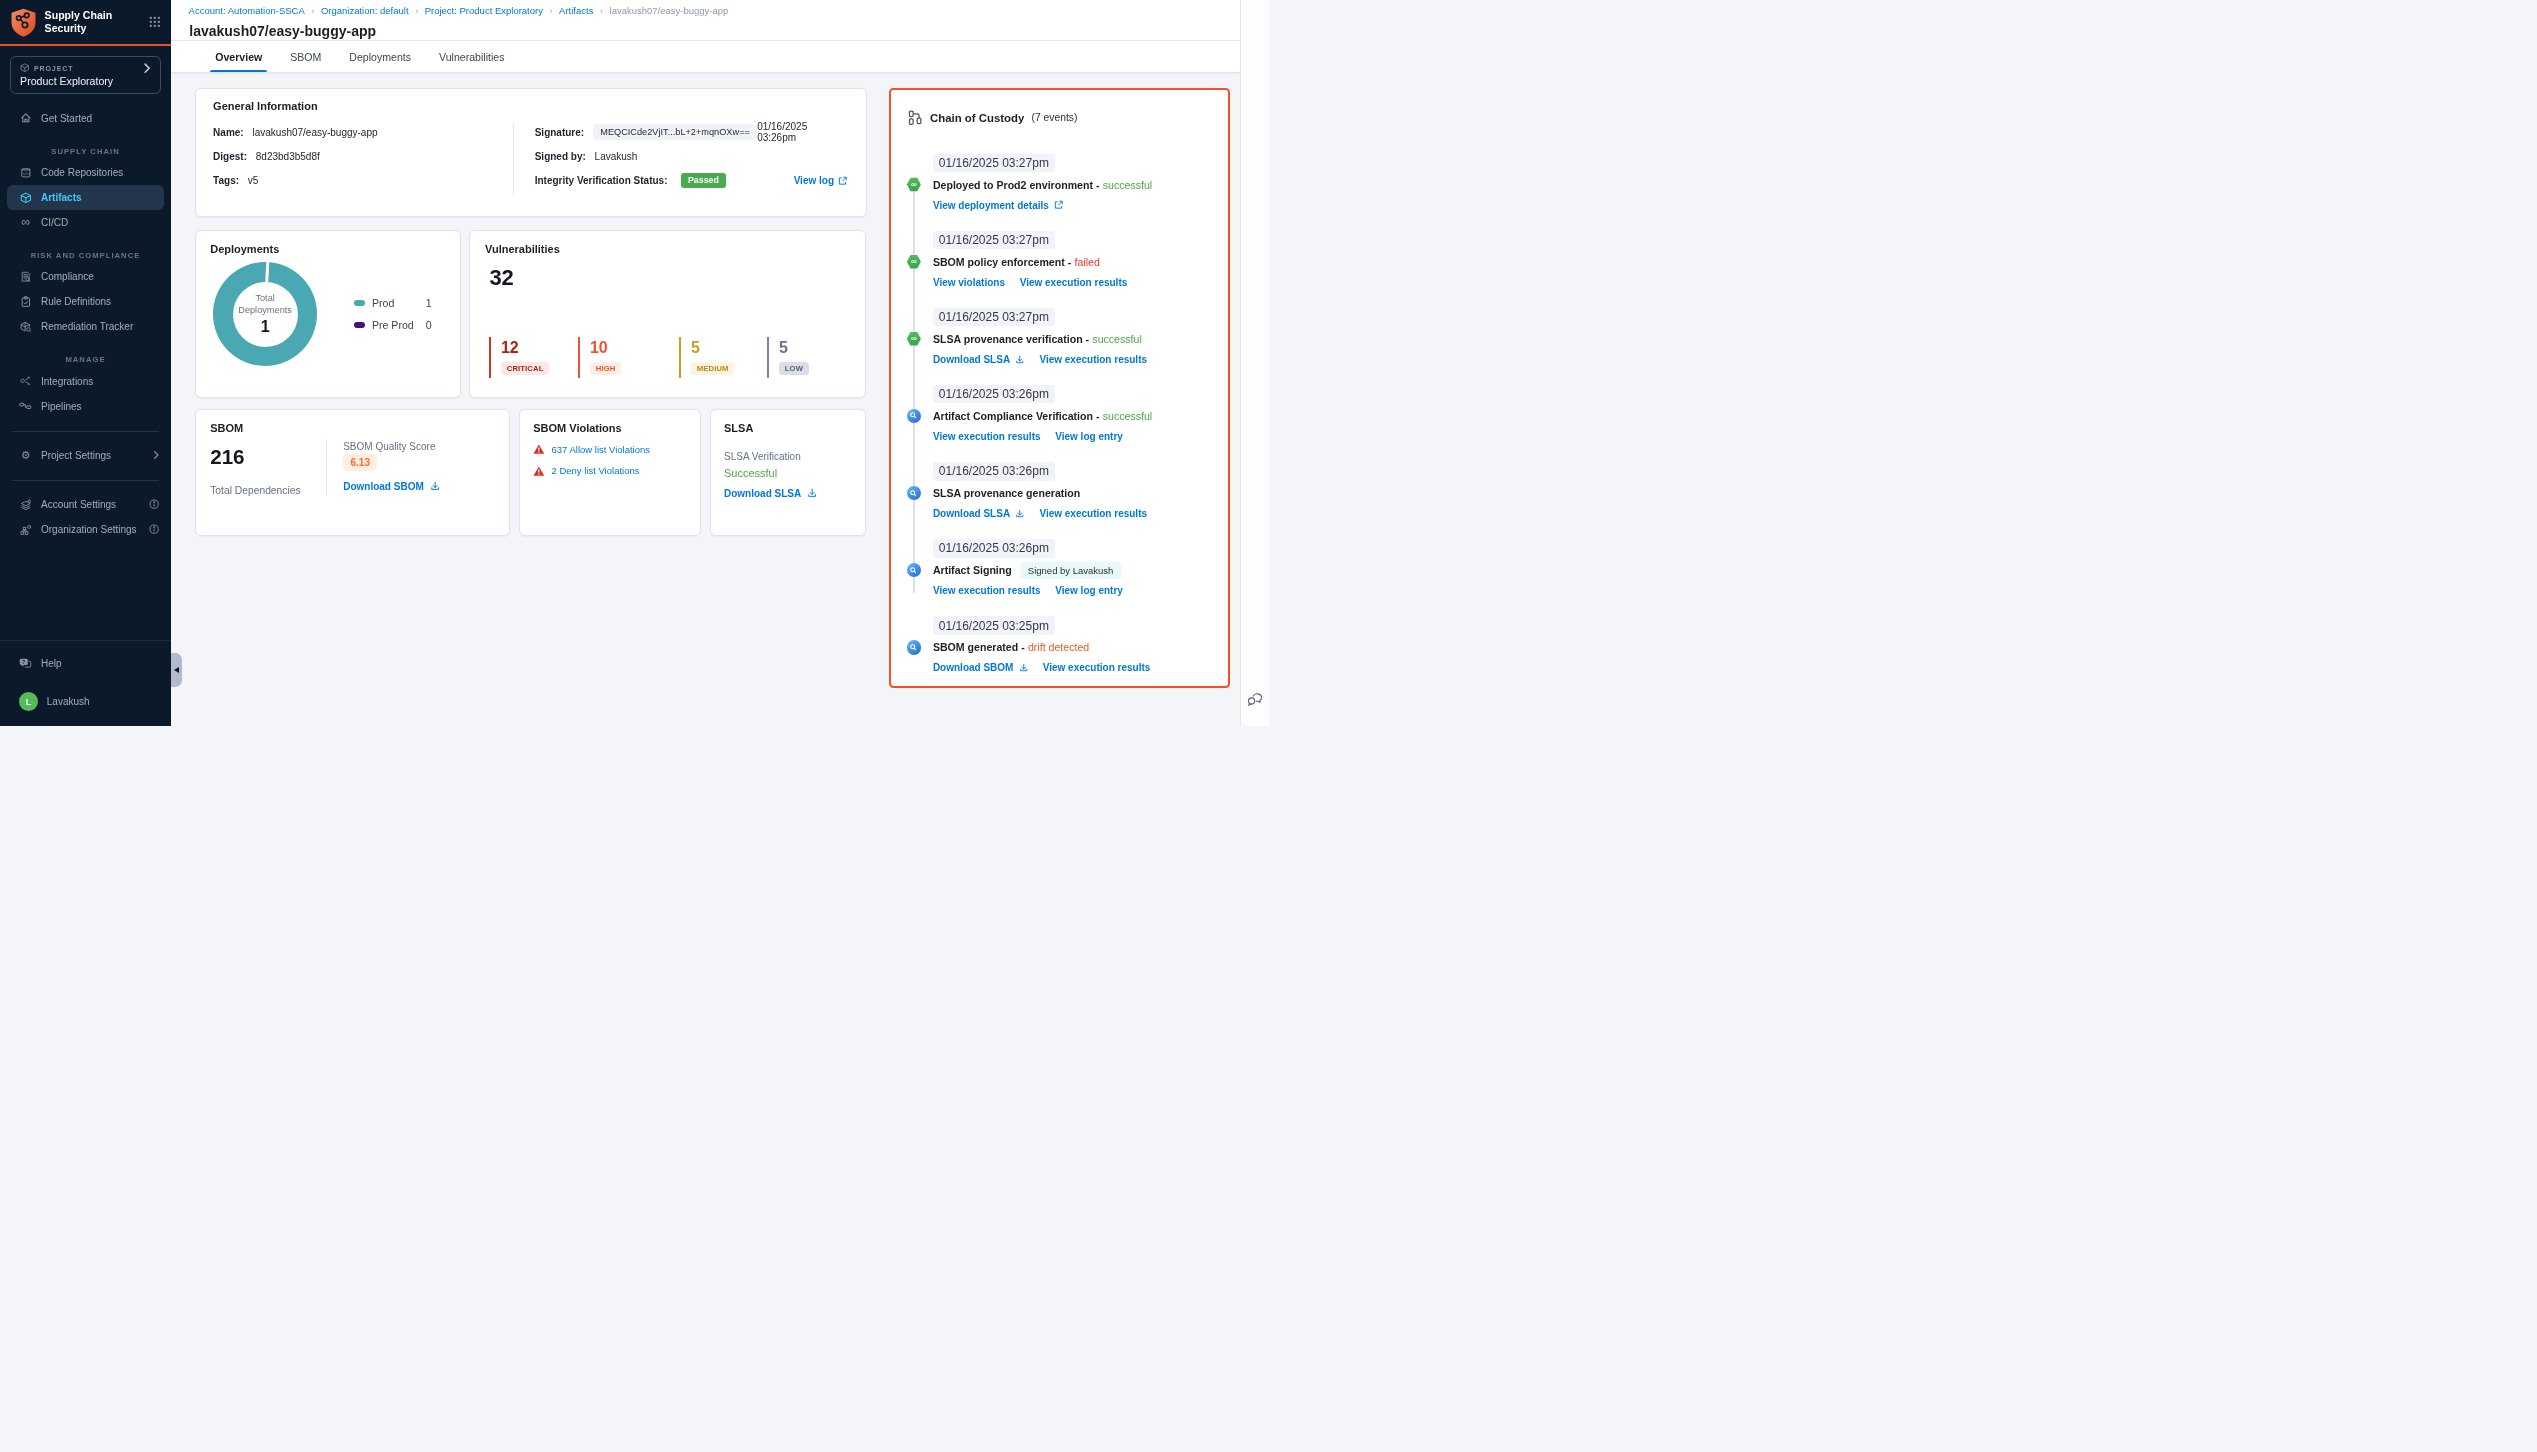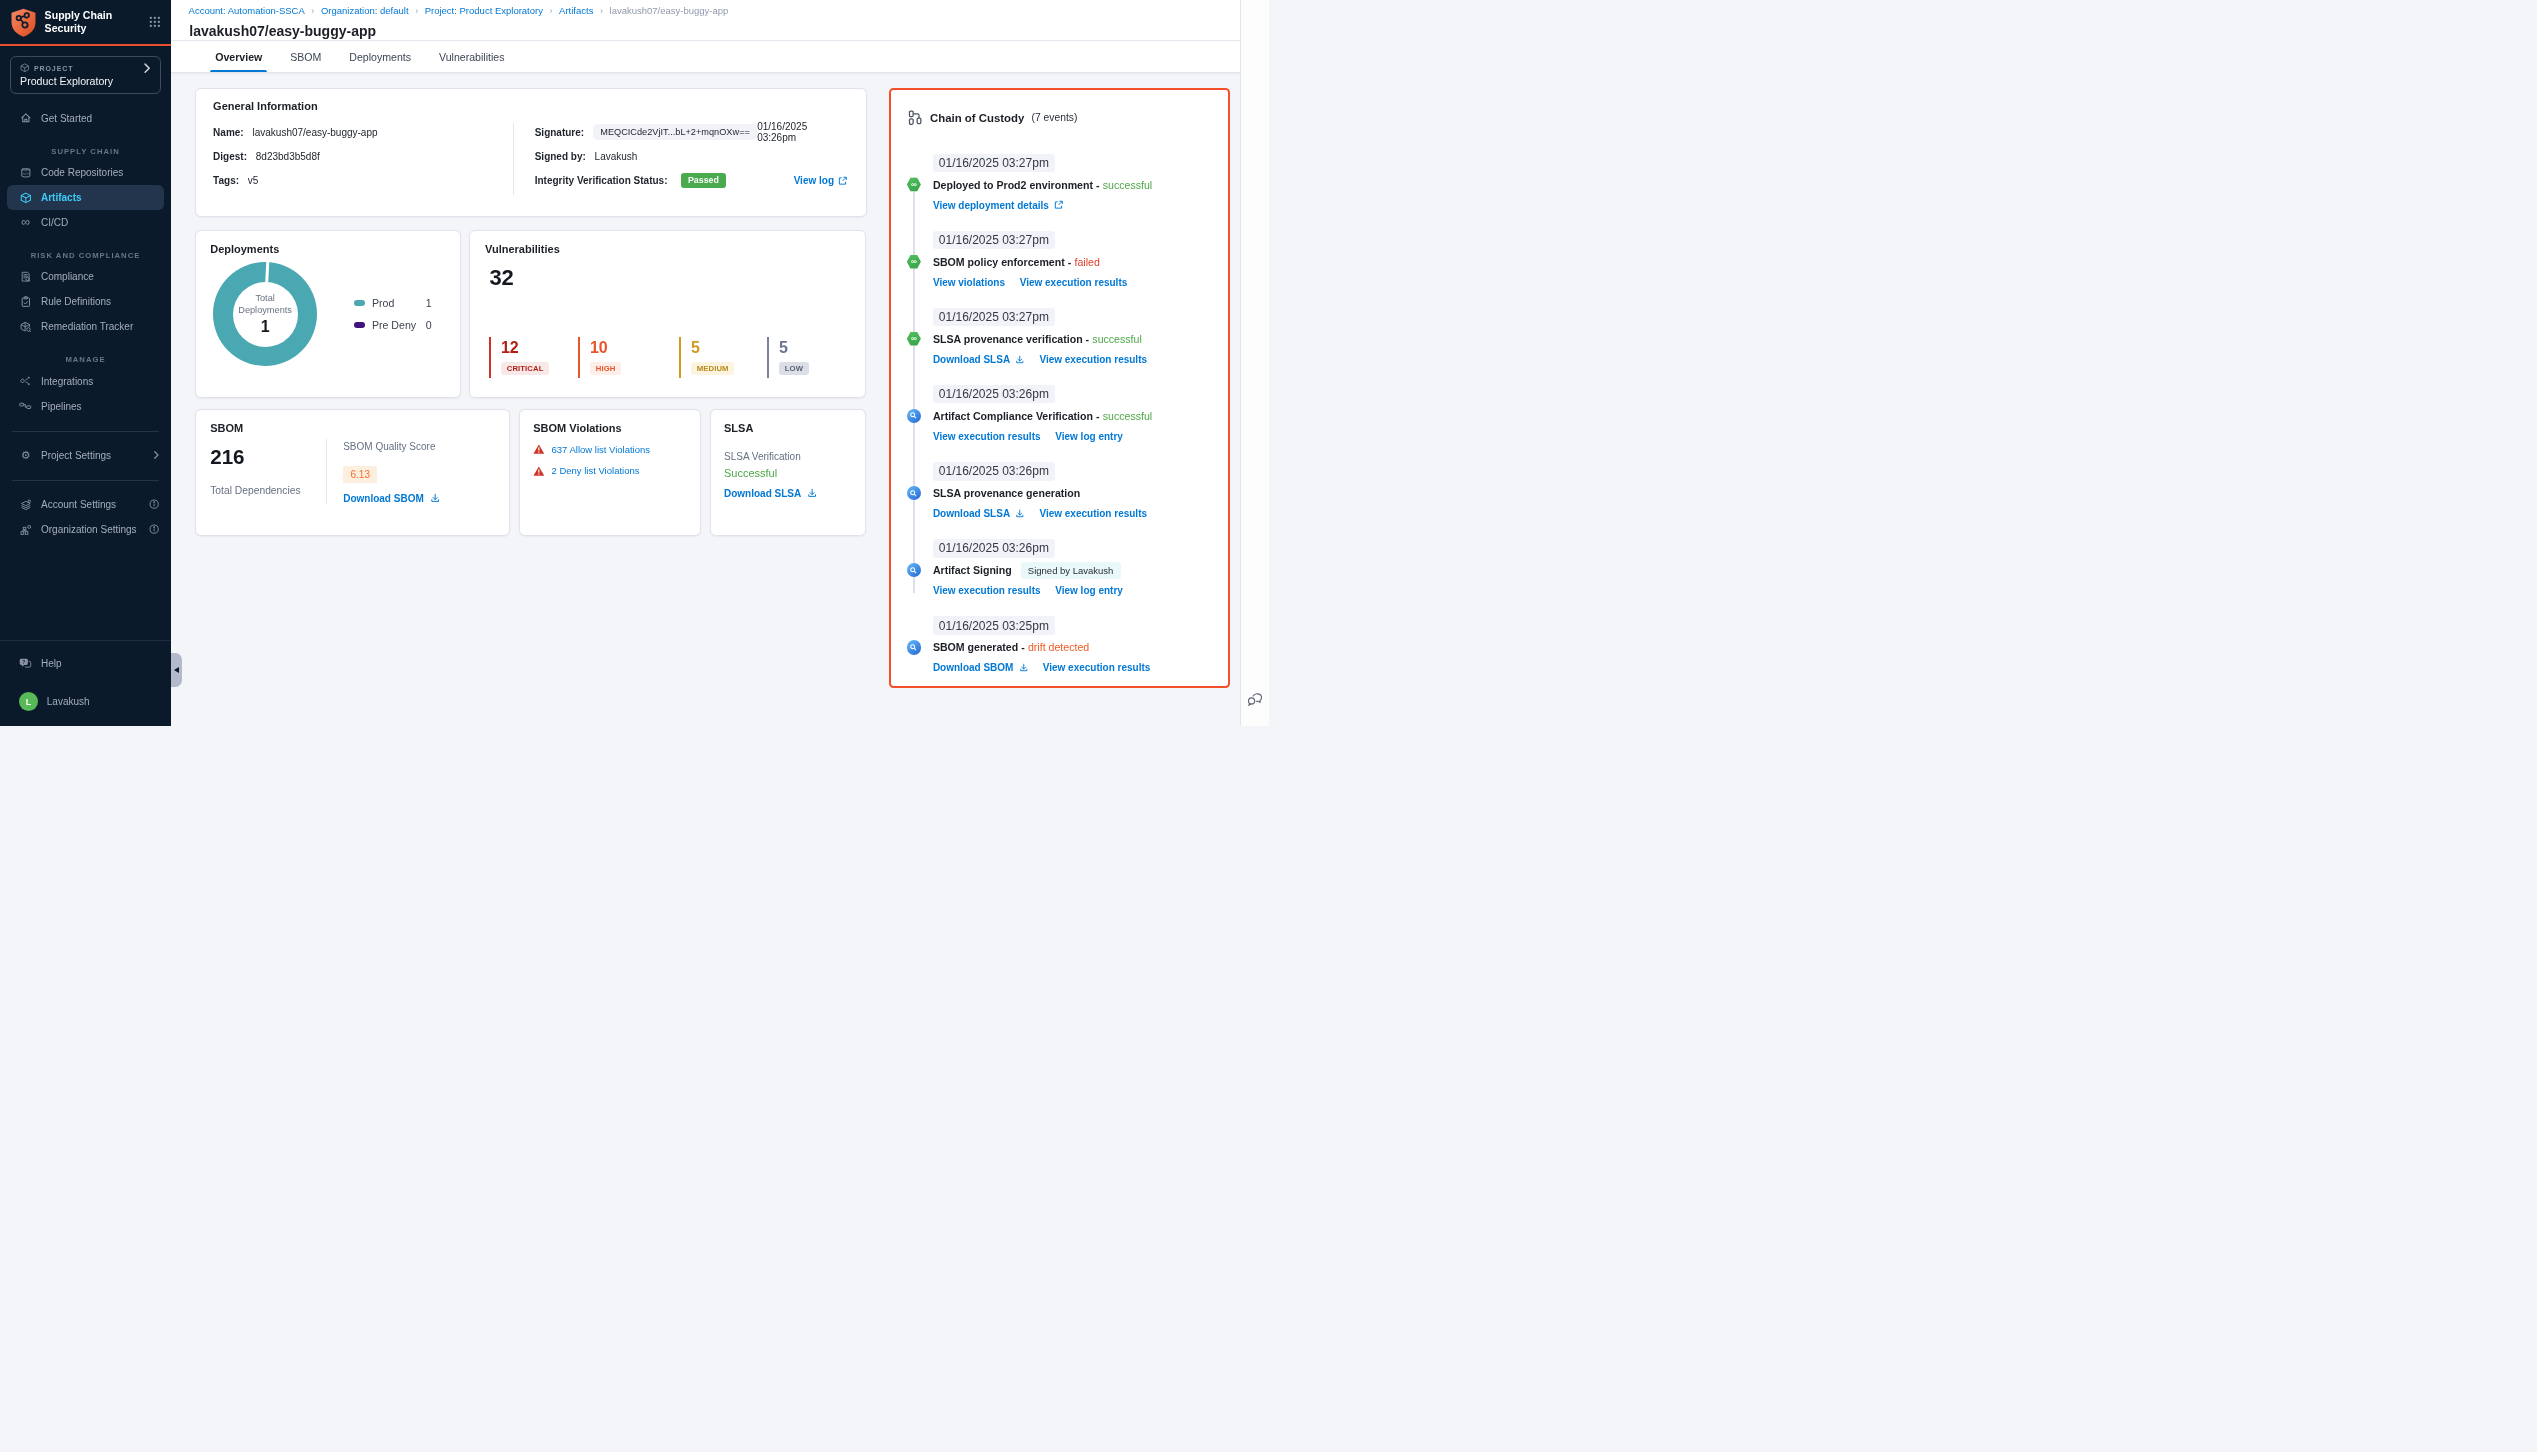--- a/index.html
+++ b/index.html
@@ -105,21 +105,21 @@
 
   
   .row3{display:flex;}
   .sbom-card{width:315px;height:127px;padding:11.7px 14.7px;margin-right:9.5px;}
   .sbom-body{display:flex;margin-top:5.9px;}
   .sbom-left{width:117px;border-right:0.7px solid #e6e8f0;}
   .sbom-total{font-size:20.6px;font-weight:700;color:#14181f;margin-top:5.9px;}
   .sbom-sub{font-size:10.3px;color:var(--muted);margin-top:16px;}
   .sbom-right{padding-left:16px;}
   .q-label{font-size:10px;color:var(--muted);margin-top:1.5px;}
-  .q-badge{display:inline-block;margin-top:14px;background:#fcefe0;color:#ff6b2c;font-weight:400;font-size:10px;padding:2.9px 7.3px;border-radius:0;}
+  .q-badge{display:inline-block;margin-top:2px;background:#fcefe0;color:#ff6b2c;font-weight:700;font-size:10px;padding:2.9px 7.3px;border-radius:5px;}
   .dl-link{display:flex;align-items:center;gap:5.9px;color:var(--blue);font-size:10px;font-weight:700;margin-top:10.3px;}
   .viol-card{width:182px;height:127px;padding:11.7px 13.2px;margin-right:8.8px;}
   .viol-row{display:flex;align-items:center;gap:6.6px;font-size:9.5px;margin-top:10.3px;}
   .viol-row:first-of-type{margin-top:19px;}
   .viol-row a{color:var(--blue);}
   .slsa-card{width:156px;height:127px;padding:11.7px 13.2px;}
   .slsa-label{font-size:10px;color:var(--muted);margin-top:17.6px;}
   .slsa-status{font-size:11px;color:var(--green);margin-top:5.1px;}
 
   
@@ -462,21 +462,21 @@
               </div>
             </div>
             <div class="legend">
               <div class="legend-row">
                 <span class="sw" style="background:#4aa8b2;"></span>
                 <span>Prod</span>
                 <span class="legend-val">1</span>
               </div>
               <div class="legend-row">
                 <span class="sw" style="background:#42127e;"></span>
-                <span>Pre Deny</span>
+                <span>Pre Prod</span>
                 <span class="legend-val">0</span>
               </div>
             </div>
           </div>
         </section>
 
         <section class="card vuln-card">
           <div class="card-title">Vulnerabilities</div>
           <div class="vuln-total">32</div>
           <div class="sev-row">

